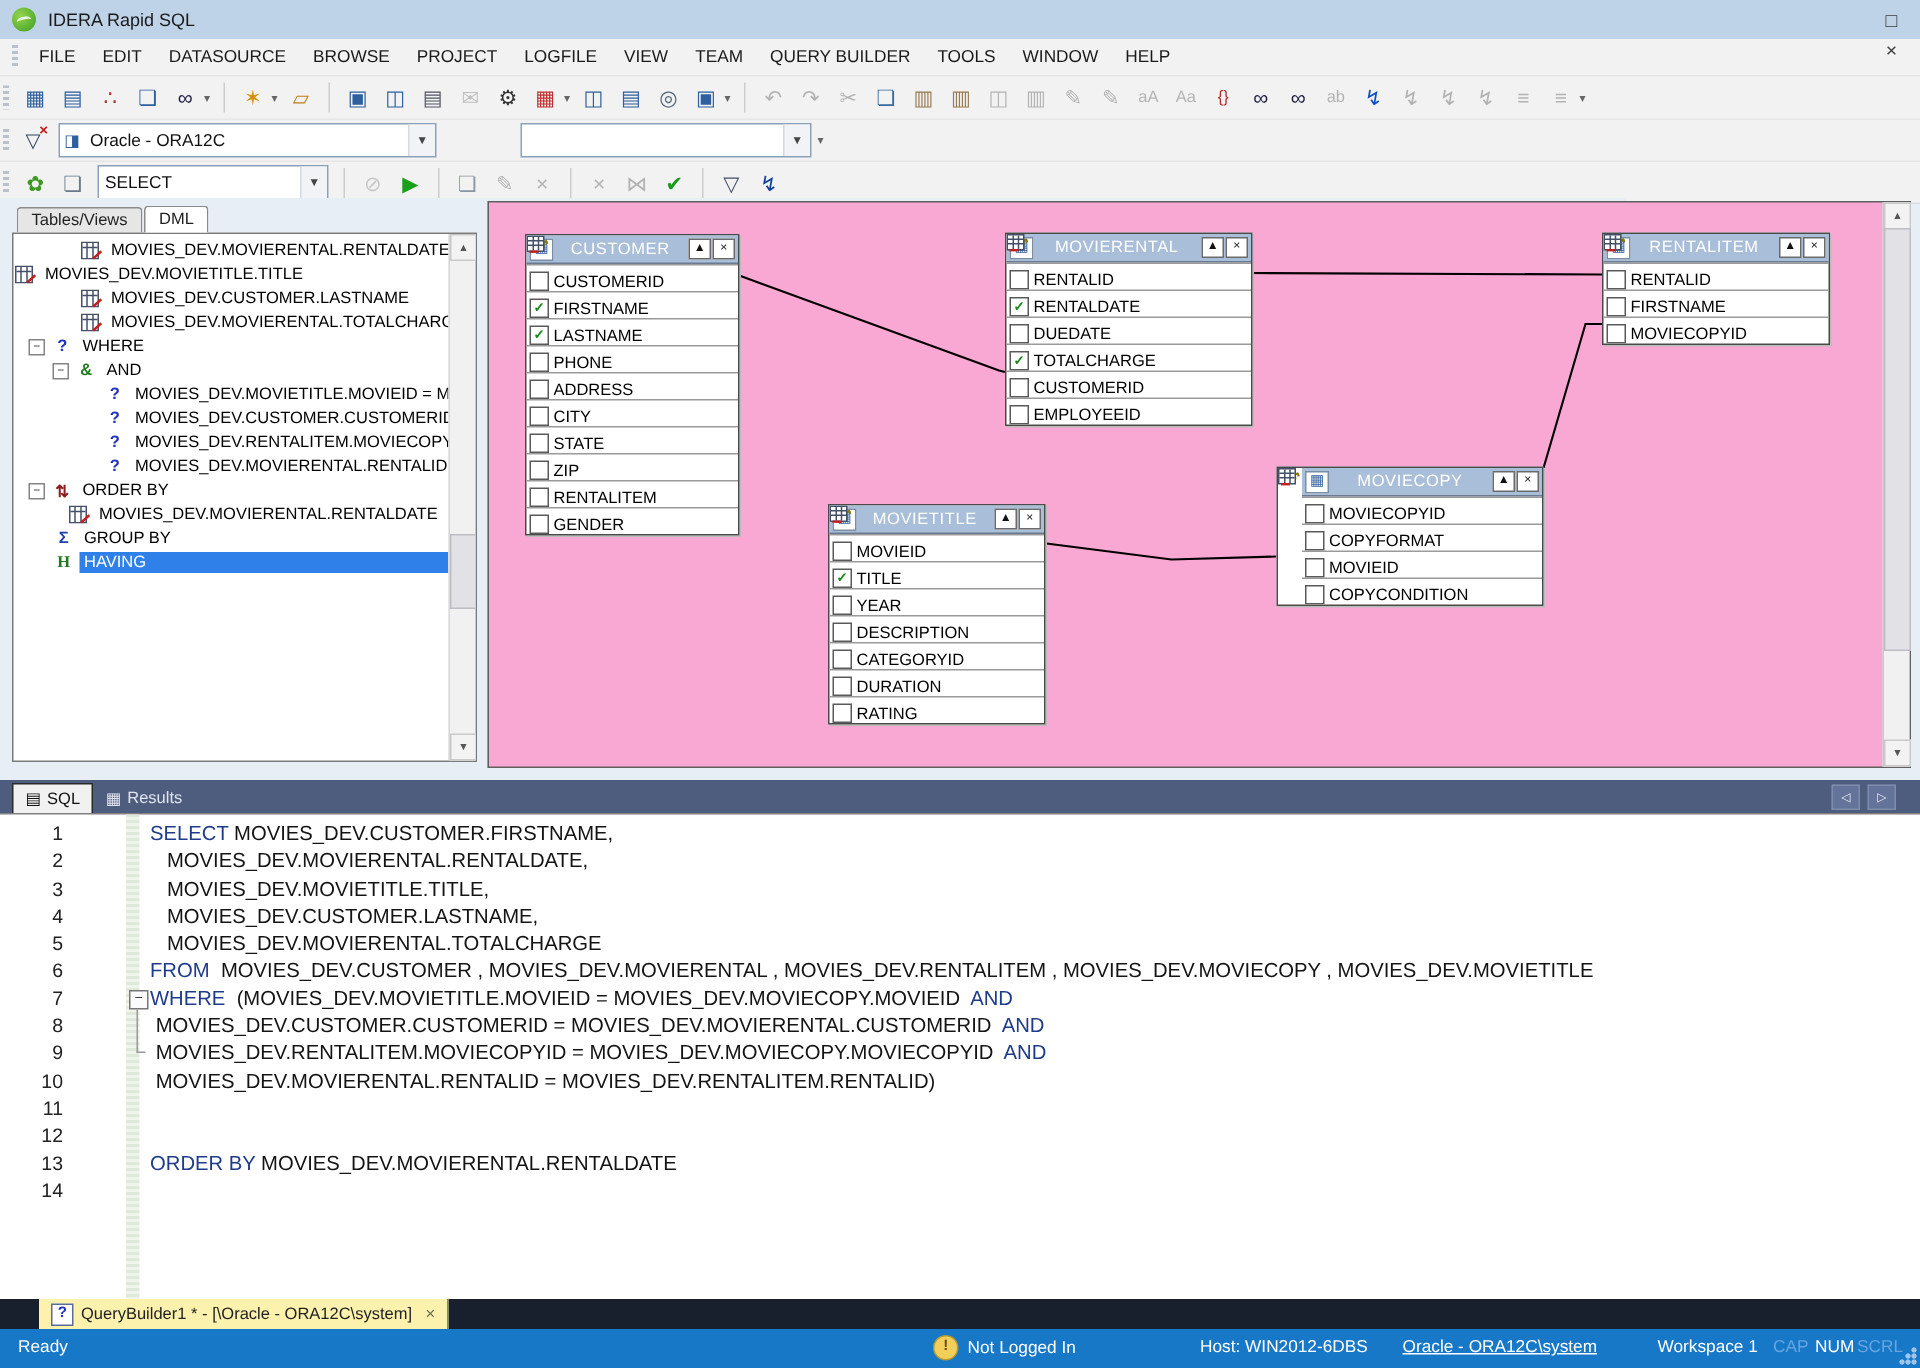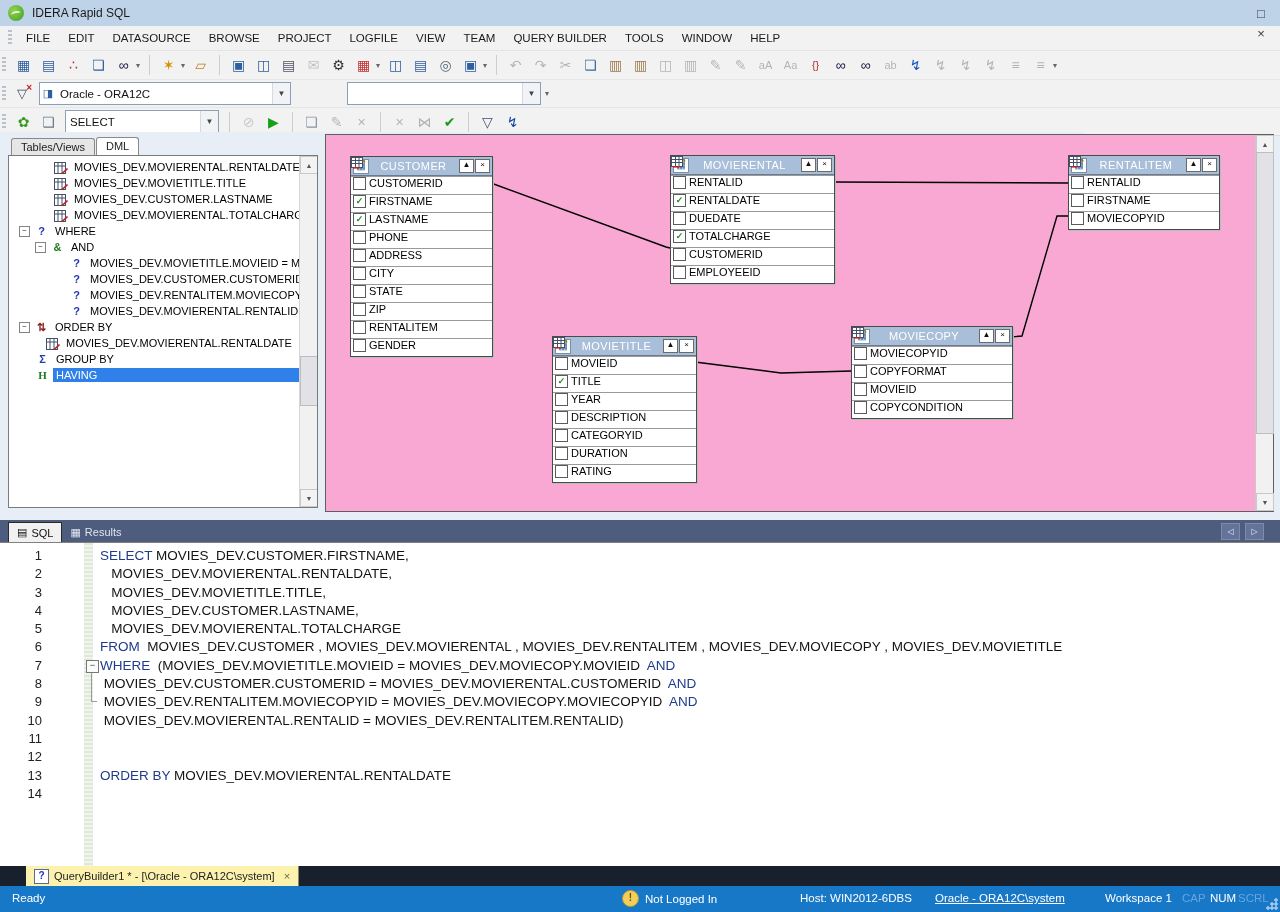--- a/index.html
+++ b/index.html
@@ -58,21 +58,21 @@
   .canvas{position:absolute;left:0;top:0;right:17px;bottom:0;overflow:hidden;}
   .canvas svg{position:absolute;left:0;top:0;}
   .canvas-scroll{position:absolute;right:0;top:0;bottom:0;width:17px;background:#f1f1f1;border-left:1px solid #c9c9c9;}
 
   
   .dtable{position:absolute;border:1px solid #4a4a4a;background:#fff;font-size:11px;box-shadow:1px 1px 0 #bbb;}
   .dt-header{height:18px;background:#a9bed9;display:flex;align-items:center;color:#fff;padding:0 2px;border-bottom:1px solid #6a7a90;}
   .dt-hicon{width:14px;height:13px;background:#fff;border:1px solid #7a8ea8;color:#2e5f9e;font-size:10px;line-height:11px;text-align:center;flex:0 0 auto;}
   .dt-title{flex:1;text-align:center;letter-spacing:.4px;font-size:11px;}
   .dt-btn{width:13px;height:12px;background:#fff;border:1px solid #6a6a6a;color:#111;font-size:8px;line-height:10px;text-align:center;margin-left:1px;flex:0 0 auto;}
-  .dt-row{height:17px;display:flex;align-items:flex-start;padding:0 2px;border-top:1px solid #9a9a9a;}
+  .dt-row{height:17px;display:flex;align-items:flex-end;padding:0 2px;border-top:1px solid #9a9a9a;}
   .dt-row:first-of-type{border-top:none;}
   .dt-check{width:11px;height:11px;border:1px solid #5a5a5a;background:#fff;margin-right:3px;font-size:9px;line-height:10px;text-align:center;color:#1a8a1a;font-weight:bold;flex:0 0 auto;}
   .dt-name{flex:1;color:#000;white-space:nowrap;overflow:hidden;}
   .dt-icon{flex:0 0 auto;display:flex;align-items:center;}
 
   
   .sql-panel{position:absolute;top:520px;left:0;width:1280px;height:346px;background:#fff;}
   .sql-tabbar{height:22px;background:#4e5d7d;display:flex;align-items:center;padding-left:8px;font-size:11px;}
   .sql-tab{height:20px;display:flex;align-items:center;gap:4px;padding:0 8px;color:#dfe4ef;margin-top:2px;}
   .sql-tab .sicon{font-size:11px;}
@@ -248,21 +248,21 @@
             <div class="tree-row" style="padding-left: 44px;">
               <span class="ticon"><svg width="14" height="12">
                   <rect x="0.5" y="0.5" width="11" height="11" fill="#fff" stroke="#44506a"></rect>
                   <line x1="4" y1="1" x2="4" y2="11" stroke="#44506a"></line>
                   <line x1="8" y1="1" x2="8" y2="11" stroke="#44506a"></line>
                   <line x1="1" y1="4" x2="11" y2="4" stroke="#44506a"></line>
                   <line x1="8" y1="11.5" x2="13.5" y2="6.5" stroke="#c22020" stroke-width="1.6"></line>
                 </svg></span>
               <span class="tree-label">MOVIES_DEV.MOVIERENTAL.RENTALDATE</span>
             </div>
-            <div class="tree-row" style="padding-left: 44px;">
+            <div class="tree-row" style="">
               <span class="ticon"><svg width="14" height="12">
                   <rect x="0.5" y="0.5" width="11" height="11" fill="#fff" stroke="#44506a"></rect>
                   <line x1="4" y1="1" x2="4" y2="11" stroke="#44506a"></line>
                   <line x1="8" y1="1" x2="8" y2="11" stroke="#44506a"></line>
                   <line x1="1" y1="4" x2="11" y2="4" stroke="#44506a"></line>
                   <line x1="8" y1="11.5" x2="13.5" y2="6.5" stroke="#c22020" stroke-width="1.6"></line>
                 </svg></span>
               <span class="tree-label">MOVIES_DEV.MOVIETITLE.TITLE</span>
             </div>
             <div class="tree-row" style="padding-left: 44px;">
@@ -560,21 +560,21 @@
                   <rect x="0.5" y="0.5" width="11" height="10" fill="#fff" stroke="#44506a"></rect>
                   <line x1="4.5" y1="1" x2="4.5" y2="10" stroke="#44506a"></line>
                   <line x1="8" y1="1" x2="8" y2="10" stroke="#44506a"></line>
                   <line x1="1" y1="3.5" x2="11" y2="3.5" stroke="#44506a"></line>
                   <line x1="1" y1="6.5" x2="11" y2="6.5" stroke="#44506a"></line>
                   <rect x="2" y="10" width="6" height="1.6" fill="#c22020"></rect>
                 </svg>
               </span>
             </div>
           </div>
-          <div class="dtable" style="left: 525px; top: 191px; width: 160px;">
+          <div class="dtable" style="left: 525px; top: 176px; width: 160px; padding-left: 16px;">
             <div class="dt-header">
               <span class="dt-hicon">▦</span>
               <span class="dt-title">MOVIECOPY</span>
               <span class="dt-btn">▲</span>
               <span class="dt-btn">×</span>
             </div>
             <div class="dt-row">
               <span class="dt-check"></span>
               <span class="dt-name">MOVIECOPYID</span>
               <span class="dt-icon">

